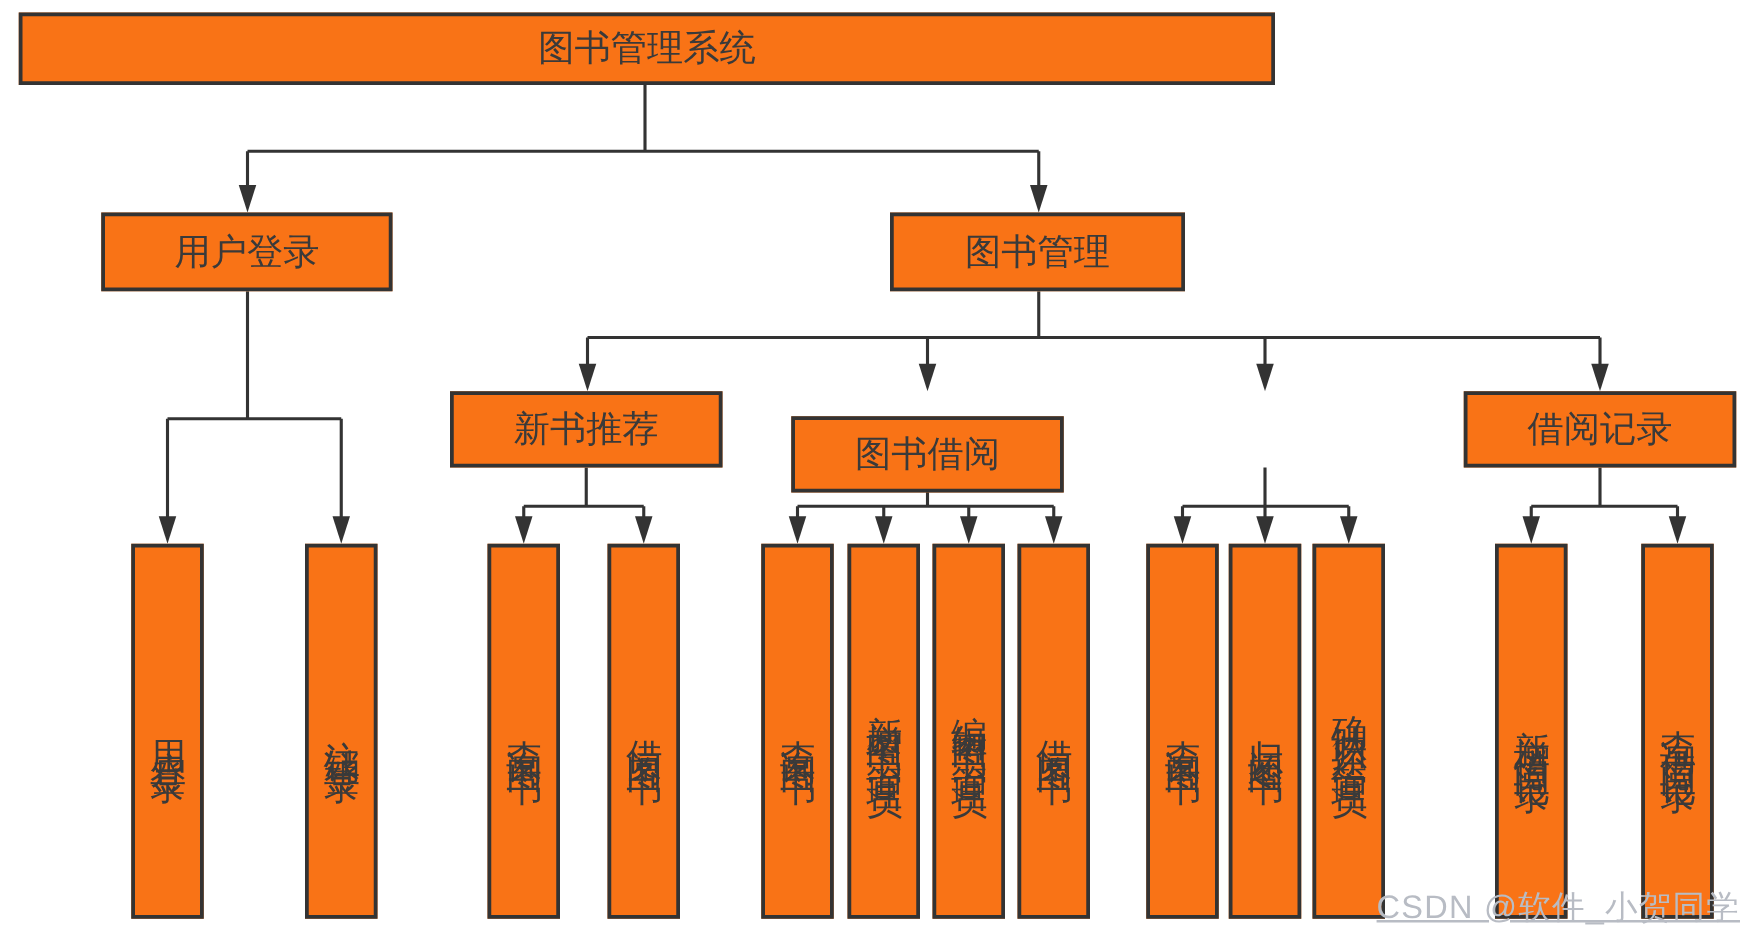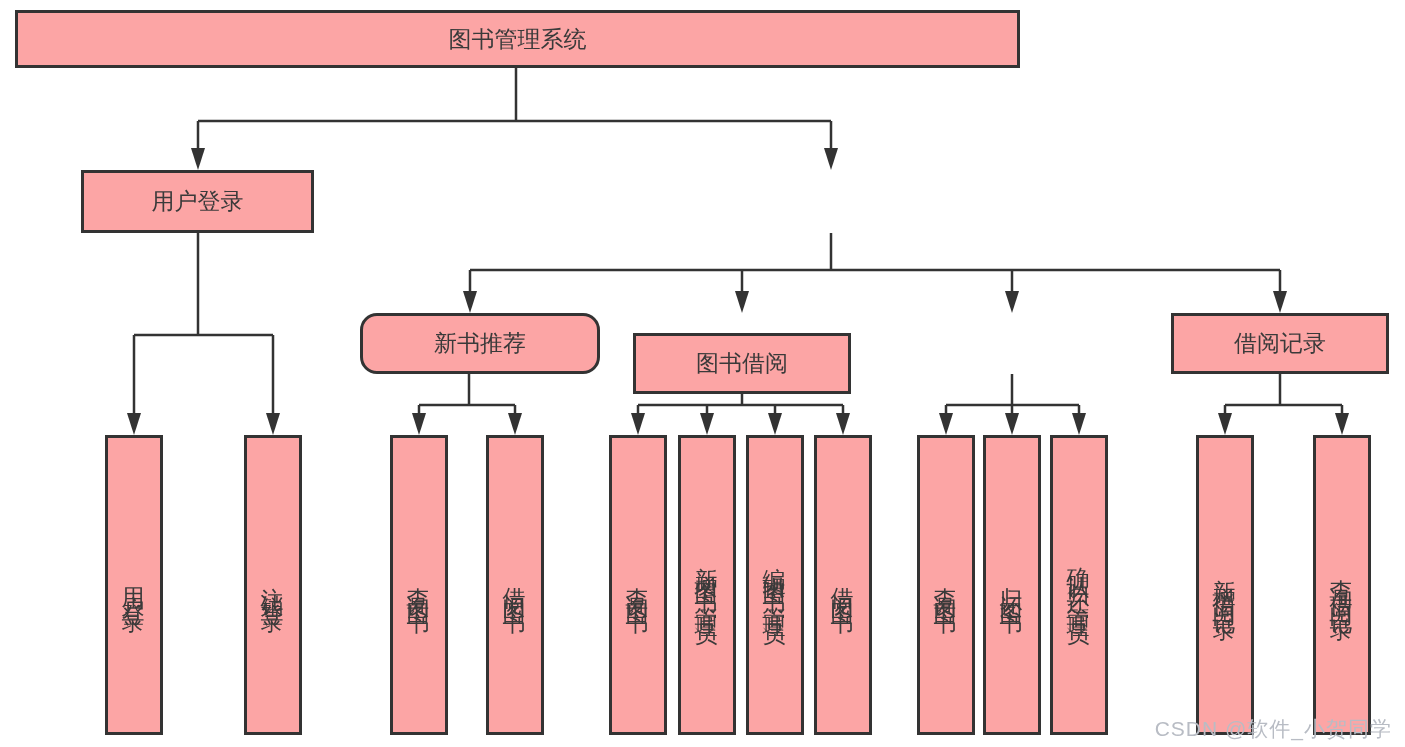--- a/index.html
+++ b/index.html
@@ -2,31 +2,31 @@
 <html><head>
 <meta charset="utf-8">
 <style>
   html,body { margin:0; padding:0; background:#ffffff; }
   .canvas {
     position:relative; width:1405px; height:747px; background:#ffffff;
     font-family:"Liberation Sans","DejaVu Sans",sans-serif; overflow:hidden;
   }
   svg.connectors { position:absolute; left:0; top:0; z-index:1; }
   .box {
-    position:absolute; background:#fca5a5; border:3px solid #333333;
+    position:absolute; background:#f97316; border:3px solid #333333;
     box-sizing:border-box; display:flex; align-items:center; justify-content:center;
-    color:#3a3a3a; font-size:23px; z-index:2; white-space:nowrap;
+    color:#3a3a3a; font-size:29px; z-index:2; white-space:nowrap;
   }
   .vbox span {
     writing-mode:vertical-rl; text-orientation:mixed;
     letter-spacing:8px; white-space:nowrap;
   }
   .watermark {
     position:absolute; right:13px; bottom:4px; z-index:5;
-    color:#b8bcc4; font-size:21px; letter-spacing:1px;
+    color:#b8bcc4; font-size:26px; letter-spacing:1px;text-decoration:underline;
   }
 </style>
 </head>
 <body>
 
 <div class="canvas">
 
   <svg class="connectors" width="1405" height="747" viewBox="0 0 1405 747">
     <g stroke="#333333" stroke-width="2.5" fill="none">
 
@@ -93,22 +93,25 @@
     </g>
   </svg>
 
   <div class="box" style="left:15px; top:10px; width:1005px; height:58px;">
     <span>图书管理系统</span>
   </div>
 
   <div class="box" style="left:81px; top:170px; width:233px; height:63px;">
     <span>用户登录</span>
   </div>
+  <div class="box" style="left:712px; top:170px; width:236px; height:63px;">
+    <span>图书管理</span>
+  </div>
 
-  <div class="box" style="left:360px; top:313px; width:240px; height:61px;border-radius:17px;">
+  <div class="box" style="left:360px; top:313px; width:218px; height:61px;">
     <span>新书推荐</span>
   </div>
   <div class="box" style="left:633px; top:313px; width:218px; height:61px;margin-top:20px;">
     <span>图书借阅</span>
   </div>
   <div class="box" style="left:1171px; top:313px; width:218px; height:61px;">
     <span>借阅记录</span>
   </div>
 
   <div class="box vbox" style="left:105px; top:435px; width:58px; height:300px;">

